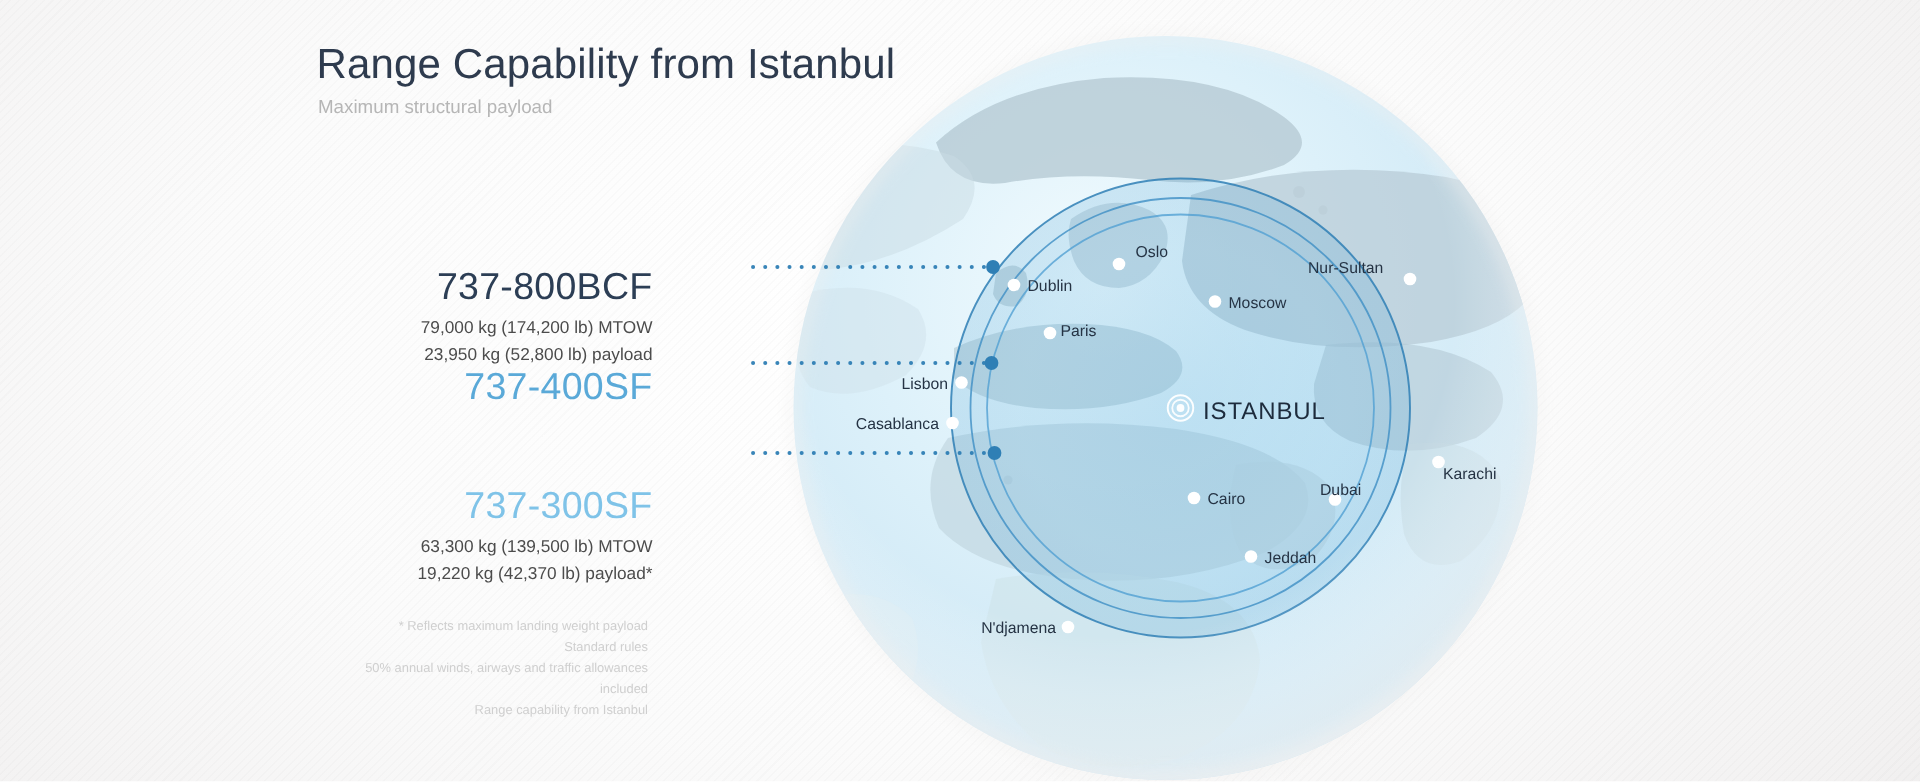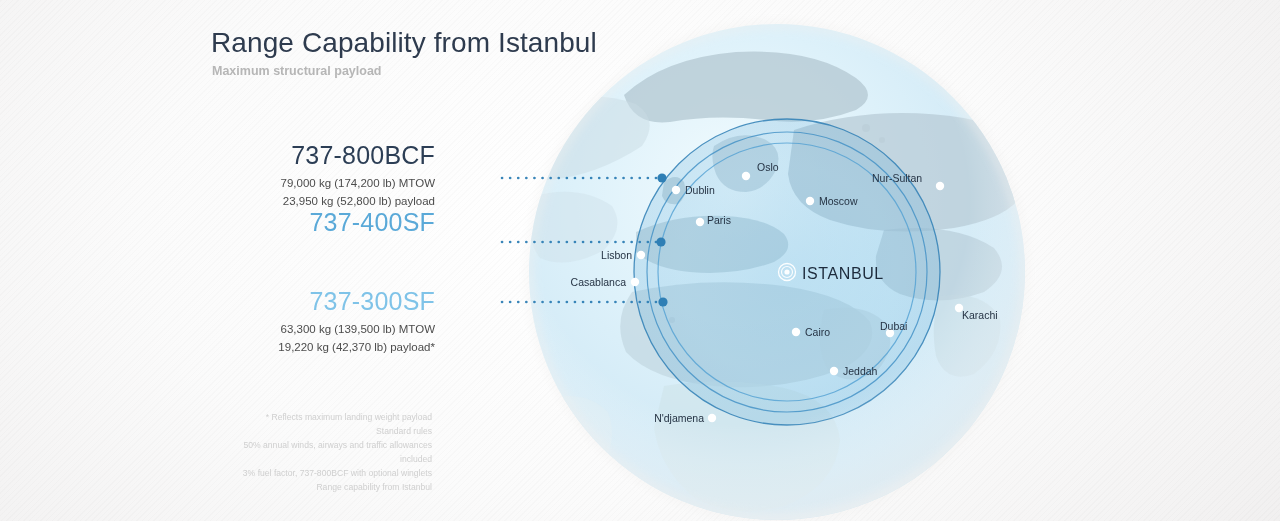--- a/index.html
+++ b/index.html
@@ -33,31 +33,32 @@
     font-weight: 400;
     letter-spacing: 0.1px;
     color: #2e3b4e;
     white-space: nowrap;
   }
   #subtitle {
     position: absolute;
     left: 212px;
     top: 64px;
     font-size: 12.5px;
-    font-weight: 700;
+    font-weight: 400;
     color: #b6b6b6;
     white-space: nowrap;
   }
 
   
   .legend-block {
     position: absolute;
     text-align: right;
     width: 260px;
     left: 175px;
+    margin-top: 36px;
   }
   .legend-model {
     font-size: 25px;
     font-weight: 400;
     letter-spacing: 0.2px;
     line-height: 1.05;
     white-space: nowrap;
   }
   .legend-line {
     font-size: 11.5px;
@@ -274,17 +275,16 @@
       <div class="legend-line">63,300 kg (139,500 lb) MTOW</div>
       <div class="legend-line">19,220 kg (42,370 lb) payload*</div>
     </div>
   </div>
 
   <div id="footnotes">
     <div>* Reflects maximum landing weight payload</div>
     <div>Standard rules</div>
     <div>50% annual winds, airways and traffic allowances</div>
     <div>included</div>
-    <div>3% fuel factor, 737-800BCF with optional winglets</div>
     <div>Range capability from Istanbul</div>
   </div>
 
 </div>
 
 </body></html>

